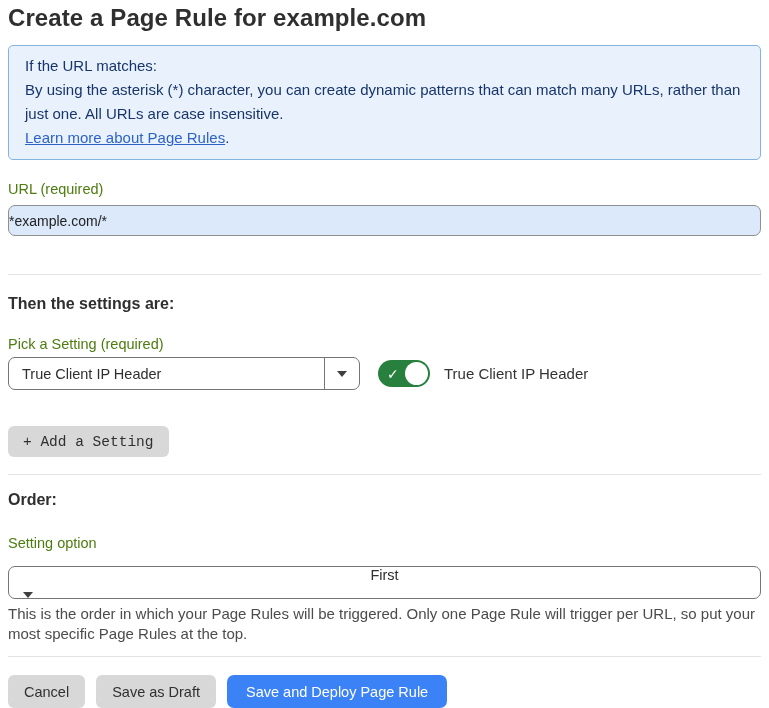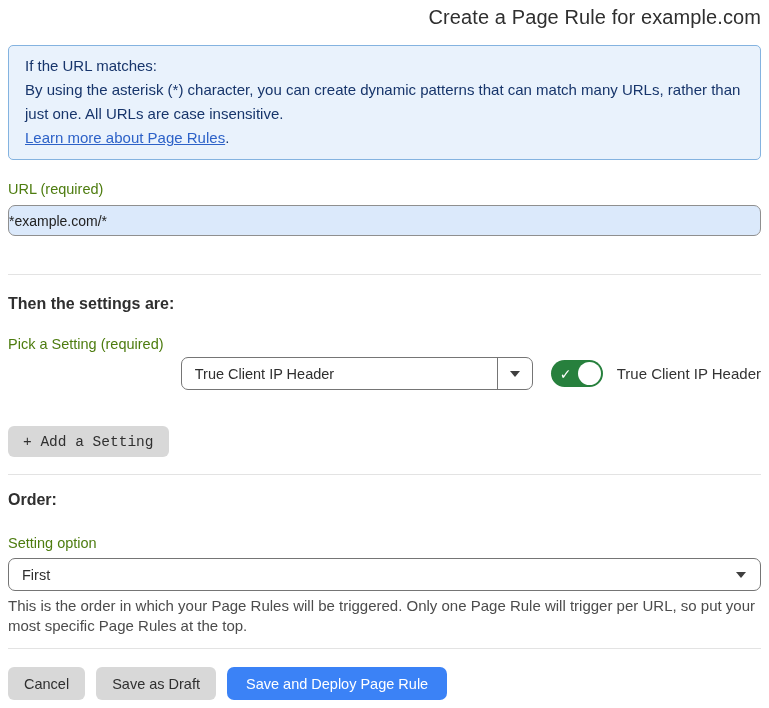--- a/index.html
+++ b/index.html
@@ -7,26 +7,25 @@
   body {
     width: 769px;
     height: 708px;
     font-family: "Liberation Sans", "DejaVu Sans", sans-serif;
     color: #313131;
     overflow: hidden;
   }
   .page { padding: 6px 8px 0 8px; }
 
   h1.page-title {
-    font-size: 20px;
-    font-weight: 400;
+    font-size: 24px;
+    font-weight: 700;
     color: #2f2f2f;
     letter-spacing: 0.1px;
     line-height: 23px;
-    text-align: right;
   }
 
   
   .info-box {
     margin-top: 16px;
     background: #e9f2fc;
     border: 1px solid #84b3e0;
     border-radius: 5px;
     padding: 8px 16px 9px 16px;
     color: #17356b;
@@ -80,21 +79,20 @@
   .settings-heading { margin-top: 20px; }
   .order-heading { margin-top: 16px; }
   .pick-label { margin-top: 23px; }
   .order-label { margin-top: 26px; }
 
   
   .setting-row {
     margin-top: 4px;
     display: flex;
     align-items: center;
-    justify-content: flex-end;
   }
   .select {
     height: 33px;
     border: 1px solid #757575;
     border-radius: 7px;
     background: #ffffff;
     display: flex;
     align-items: center;
     cursor: pointer;
     overflow: hidden;
@@ -173,22 +171,23 @@
   }
   .add-setting-btn {
     margin-top: 36px;
     height: 31px;
     padding: 0 15px;
     font-family: Liberation Mono, monospace;
   }
 
   
   .order-select {
-    margin-top: 6px;
+    margin-top: 14px;
     width: 100%;
+    flex-direction: column;
   }
   .order-select .arrow-only {
     width: 38px;
     display: flex;
     align-items: center;
     justify-content: center;
     align-self: stretch;
   }
   .helper-text {
     margin-top: 5px;

